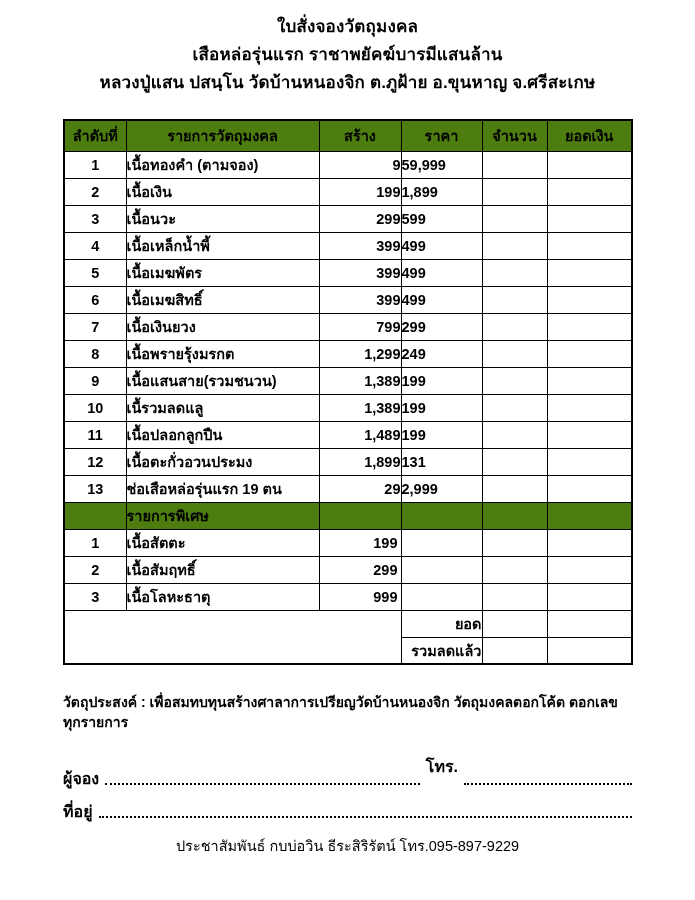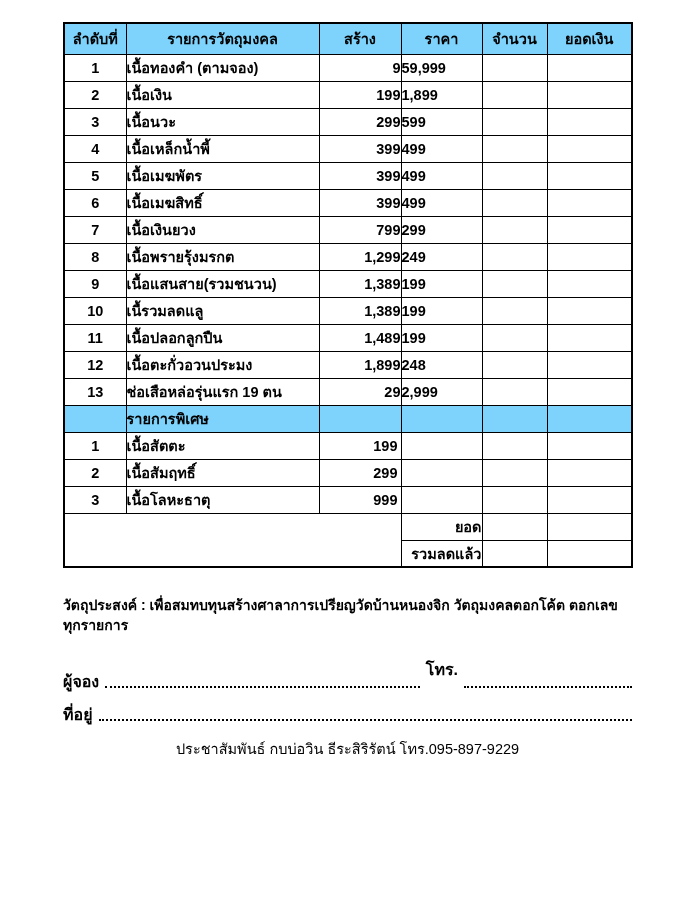--- a/index.html
+++ b/index.html
@@ -33,21 +33,21 @@
     border: 1.6px solid #000;
     font-size: 14.5px;
     font-weight: 700;
     height: 27px;
     padding: 0;
     overflow: hidden;
     white-space: nowrap;
   }
   .order-table { border: 2.2px solid #000; }
   .order-table th { height: 31px; text-align: center; }
-  .hdr { background: #7dd3fc; }
+  .hdr { background: #4d7c0f; }
   .c-no    { text-align: center; }
   .c-item  { text-align: left; padding-left: 4px; }
   .c-made  { text-align: right; padding-right: 14px; }
   .c-price { padding-right: 17px; }
   tr.sp .c-made { padding-right: 3px; }
   .sum-label { text-align: right; padding-right: 4px; height: 30px; }
   .merged-blank { height: 30px; }
 
   
   .footer { margin: 27px 0 0 63px; width: 569px; }
@@ -68,20 +68,25 @@
     font-weight: 400;
     font-size: 14.5px;
     margin-top: 12px;
   }
 </style>
 </head>
 <body>
 
 <div class="page">
 
+  <div class="title-block">
+    <div>ใบสั่งจองวัตถุมงคล</div>
+    <div>เสือหล่อรุ่นแรก ราชาพยัคฆ์บารมีแสนล้าน</div>
+    <div>หลวงปู่แสน ปสนฺโน วัดบ้านหนองจิก ต.ภูฝ้าย  อ.ขุนหาญ  จ.ศรีสะเกษ</div>
+  </div>
 
   <table class="order-table">
     <colgroup>
       <col style="width:62px">
         <col style="width:193px">
         <col style="width:82px">
       <col style="width:81px">
         <col style="width:65px">
         <col style="width:85px">
     </colgroup>
@@ -180,21 +185,21 @@
         <td class="c-item">เนื้อปลอกลูกปืน</td>
         <td class="c-made">1,489</td>
         <td class="c-price">199</td>
         <td></td>
         <td></td>
       </tr>
       <tr>
         <td class="c-no">12</td>
         <td class="c-item">เนื้อตะกั่วอวนประมง</td>
         <td class="c-made">1,899</td>
-        <td class="c-price">248</td>
+        <td class="c-price">131</td>
         <td></td>
         <td></td>
       </tr>
       <tr>
         <td class="c-no">13</td>
         <td class="c-item">ช่อเสือหล่อรุ่นแรก 19 ตน</td>
         <td class="c-made">29</td>
         <td class="c-price">2,999</td>
         <td></td>
         <td></td>

